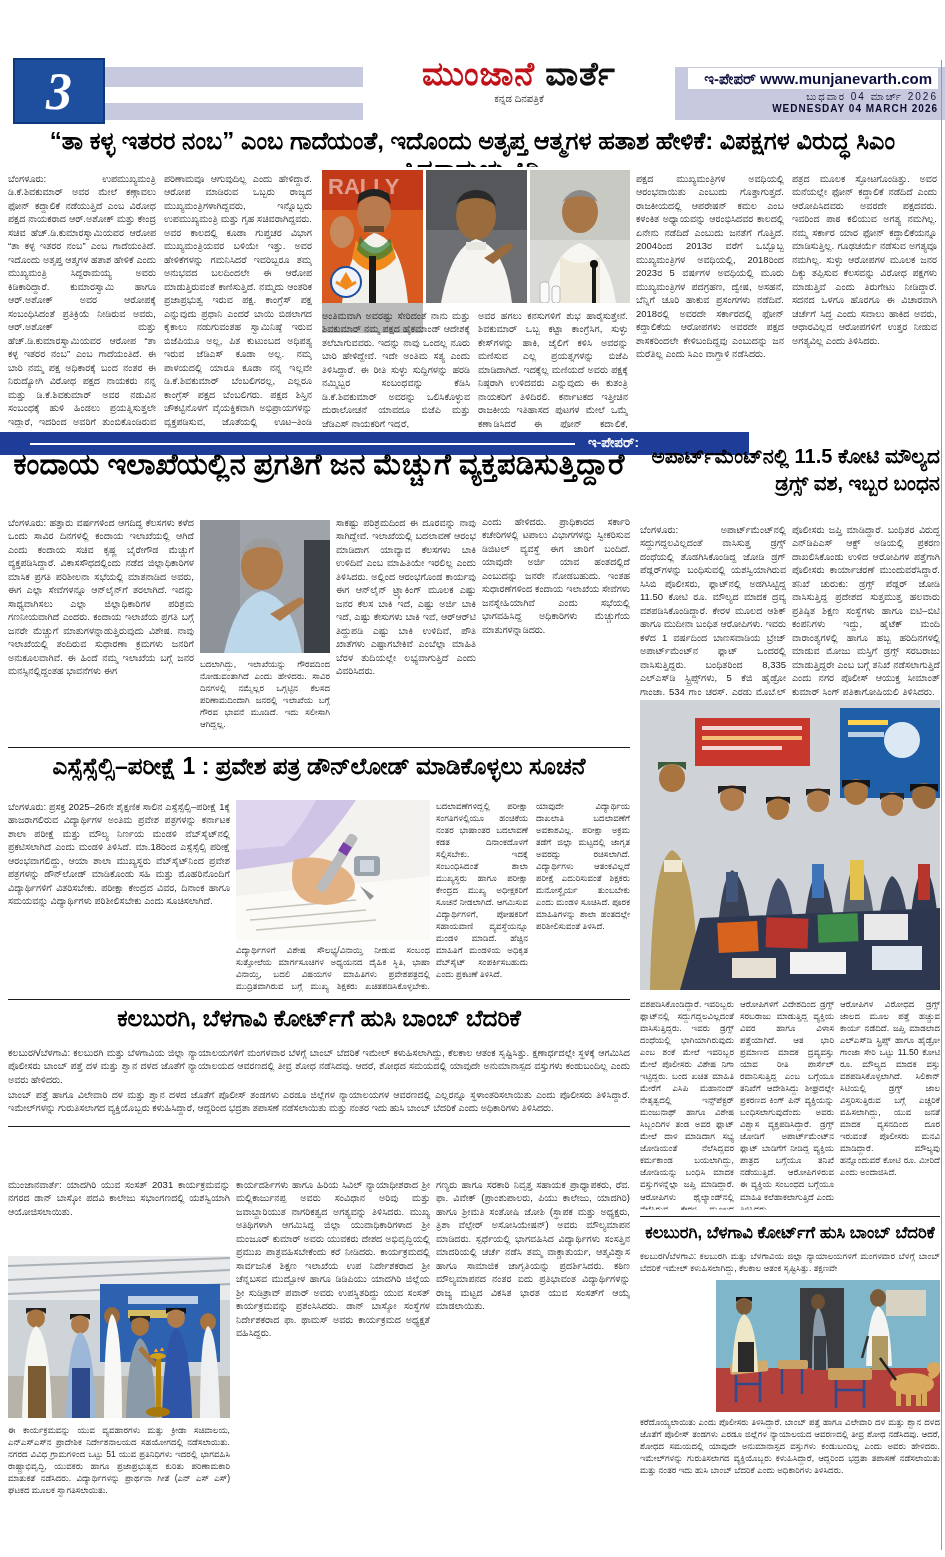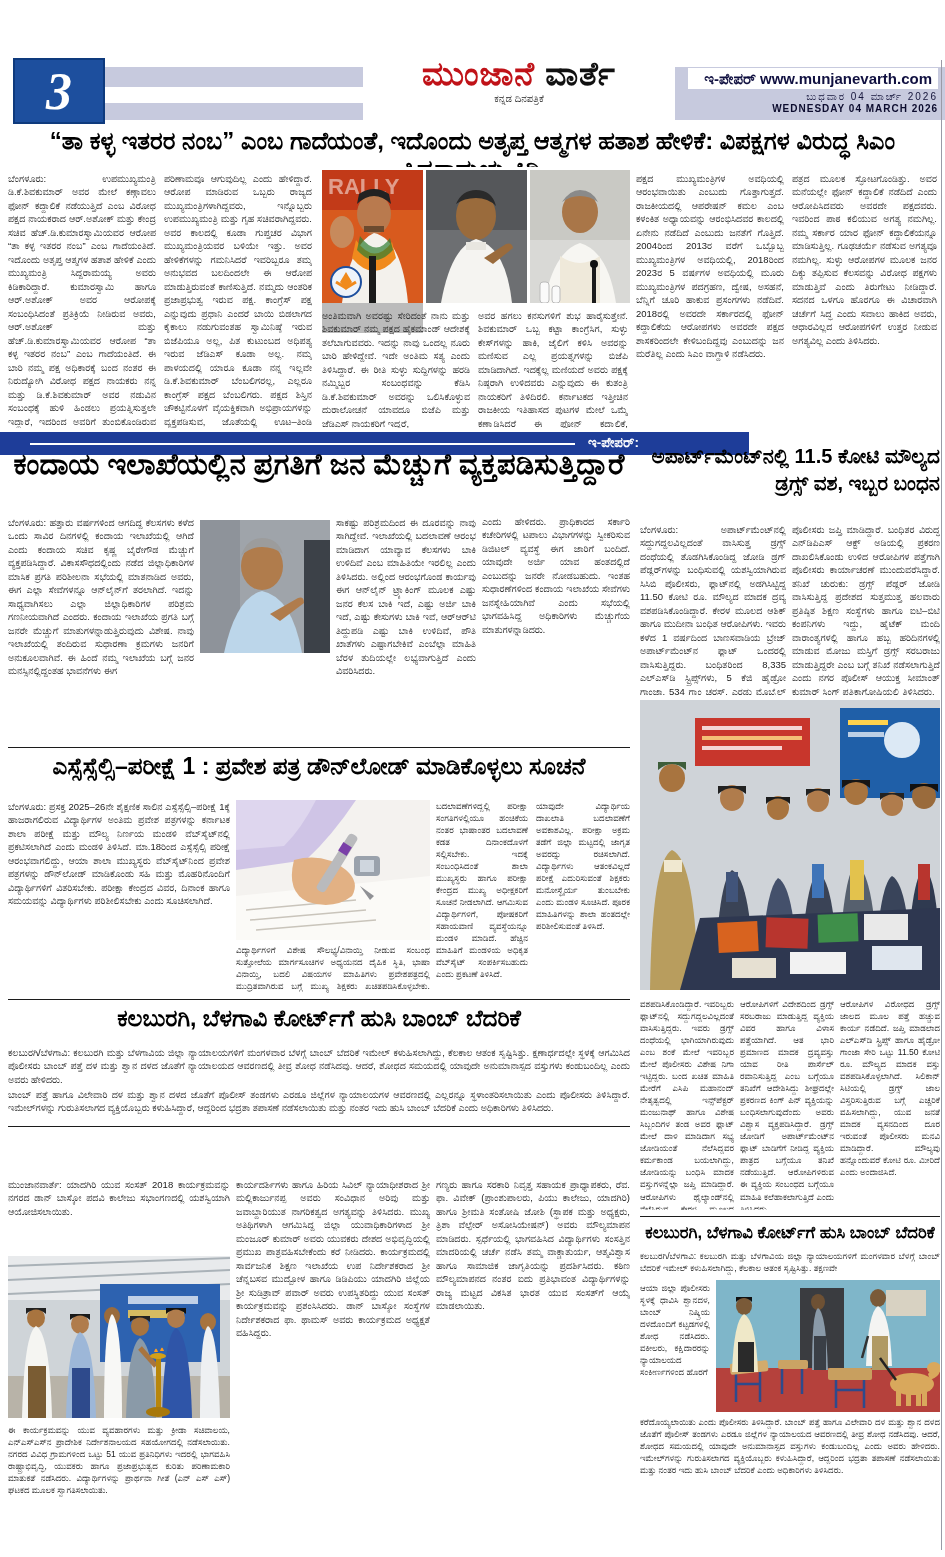--- a/index.html
+++ b/index.html
@@ -123,20 +123,21 @@
     <svg width="130" height="133" viewBox="0 0 130 133">
       <rect width="130" height="133" fill="#9fa4aa"></rect>
       <rect x="0" y="0" width="40" height="133" fill="#8e939a"></rect>
       <ellipse cx="62" cy="46" rx="21" ry="24" fill="#b07c4c"></ellipse>
       <path d="M41 36 q6 -18 21 -18 q16 0 21 16 q-9 -7 -21 -7 q-12 0 -21 9z" fill="#9c9c9c"></path>
       <path d="M24 133 q12 -56 38 -62 q30 6 40 62 z" fill="#bcd6ea"></path>
       <path d="M70 94 l28 -16 q6 -2 6 5 l-24 18 z" fill="#b07c4c"></path>
       <rect x="104" y="20" width="26" height="113" fill="#3c4148"></rect>
     </svg>
   </div>
+  <div class="col col-sm" style="left:200px;top:658px;width:130px;height:86px;">ಬದಲಾಗಿದ್ದು, ಇಲಾಖೆಯನ್ನು ಗೌರವದಿಂದ ನೋಡುವಂತಾಗಿದೆ ಎಂದು ಹೇಳಿದರು. ಸಾವಿರ ದಿನಗಳಲ್ಲಿ ನಮ್ಮೆಲ್ಲರ ಒಗ್ಗಟ್ಟಿನ ಕೆಲಸದ ಪರಿಣಾಮದಿಂದಾಗಿ ಜನರಲ್ಲಿ ಇಲಾಖೆಯ ಬಗ್ಗೆ ಗೌರವ ಭಾವನೆ ಮೂಡಿದೆ. ಇದು ಸಲೀಸಾಗಿ ಆಗಿದ್ದಲ್ಲ.</div>
   <div class="col" style="left:336px;top:516px;width:140px;height:228px;">ಸಾಕಷ್ಟು ಪರಿಶ್ರಮದಿಂದ ಈ ದೂರವನ್ನು ನಾವು ಸಾಗಿದ್ದೇವೆ. ಇಲಾಖೆಯಲ್ಲಿ ಬದಲಾವಣೆ ಆರಂಭ ಮಾಡಿದಾಗ ಯಾವ್ಯಾವ ಕೆಲಸಗಳು ಬಾಕಿ ಉಳಿದಿವೆ ಎಂಬ ಮಾಹಿತಿಯೇ ಇರಲಿಲ್ಲ ಎಂದು ತಿಳಿಸಿದರು. ಅಲ್ಲಿಂದ ಆರಂಭಗೊಂಡ ಕಾರ್ಯವು ಈಗ ಆನ್‌ಲೈನ್ ಟ್ರ್ಯಾಕಿಂಗ್ ಮೂಲಕ ಎಷ್ಟು ಜನರ ಕೆಲಸ ಬಾಕಿ ಇದೆ, ಎಷ್ಟು ಅರ್ಜಿ ಬಾಕಿ ಇದೆ, ಎಷ್ಟು ಕೇಸುಗಳು ಬಾಕಿ ಇವೆ, ಆರ್‌ಆರ್‌ಟಿ ತಿದ್ದುಪಡಿ ಎಷ್ಟು ಬಾಕಿ ಉಳಿದಿವೆ, ಪೌತಿ ಖಾತೆಗಳು ಎಷ್ಟಾಗಬೇಕಿವೆ ಎಂಬೆಲ್ಲಾ ಮಾಹಿತಿ ಬೆರಳ ತುದಿಯಲ್ಲೇ ಲಭ್ಯವಾಗುತ್ತಿದೆ ಎಂದು ವಿವರಿಸಿದರು.</div>
   <div class="col" style="left:482px;top:516px;width:148px;height:228px;font-family:Liberation Serif, serif;">ಎಂದು ಹೇಳಿದರು. ಪ್ರಾಧಿಕಾರದ ಸರ್ಕಾರಿ ಕಚೇರಿಗಳಲ್ಲಿ ಟಪಾಲು ವಿಭಾಗಗಳನ್ನು ಸ್ವೀಕರಿಸುವ ಡಿಜಿಟಲ್ ವ್ಯವಸ್ಥೆ ಈಗ ಜಾರಿಗೆ ಬಂದಿದೆ. ಯಾವುದೇ ಅರ್ಜಿ ಯಾವ ಹಂತದಲ್ಲಿದೆ ಎಂಬುದನ್ನು ಜನರೇ ನೋಡಬಹುದು. ಇಂತಹ ಸುಧಾರಣೆಗಳಿಂದ ಕಂದಾಯ ಇಲಾಖೆಯ ಸೇವೆಗಳು ಜನಸ್ನೇಹಿಯಾಗಿವೆ ಎಂದು ಸಭೆಯಲ್ಲಿ ಭಾಗವಹಿಸಿದ್ದ ಅಧಿಕಾರಿಗಳು ಮೆಚ್ಚುಗೆಯ ಮಾತುಗಳನ್ನಾಡಿದರು.</div>
 
   <div class="hl" style="left:640px;top:443px;width:300px;height:64px;font-size:20px;text-align:right;line-height:1.35;">ಅಪಾರ್ಟ್‌ಮೆಂಟ್‌ನಲ್ಲಿ 11.5 ಕೋಟಿ ಮೌಲ್ಯದ ಡ್ರಗ್ಸ್ ವಶ, ಇಬ್ಬರ ಬಂಧನ</div>
   <div class="col" style="left:640px;top:523px;width:146px;height:172px;">ಬೆಂಗಳೂರು: ಅಪಾರ್ಟ್‌ಮೆಂಟ್‌ನಲ್ಲಿ ಸದ್ದುಗದ್ದಲವಿಲ್ಲದಂತೆ ವಾಸಿಸುತ್ತ ಡ್ರಗ್ಸ್ ದಂಧೆಯಲ್ಲಿ ತೊಡಗಿಸಿಕೊಂಡಿದ್ದ ಜೋಡಿ ಡ್ರಗ್ ಪೆಡ್ಲರ್‌ಗಳನ್ನು ಬಂಧಿಸುವಲ್ಲಿ ಯಶಸ್ವಿಯಾಗಿರುವ ಸಿಸಿಬಿ ಪೊಲೀಸರು, ಫ್ಲಾಟ್‌ನಲ್ಲಿ ಅಡಗಿಸಿಟ್ಟಿದ್ದ 11.50 ಕೋಟಿ ರೂ. ಮೌಲ್ಯದ ಮಾದಕ ದ್ರವ್ಯ ವಶಪಡಿಸಿಕೊಂಡಿದ್ದಾರೆ. ಕೇರಳ ಮೂಲದ ಆಶಿಕ್ ಹಾಗೂ ಮುದೀನಾ ಬಂಧಿತ ಆರೋಪಿಗಳು. ಇವರು ಕಳೆದ 1 ವರ್ಷದಿಂದ ಬಾಣಸವಾಡಿಯ ಬ್ರೇಜ್ ಅಪಾರ್ಟ್‌ಮೆಂಟ್‌ನ ಫ್ಲಾಟ್ ಒಂದರಲ್ಲಿ ವಾಸಿಸುತ್ತಿದ್ದರು. ಬಂಧಿತರಿಂದ 8,335 ಎಲ್‌ಎಸ್‌ಡಿ ಸ್ಟ್ರಿಪ್ಸ್‌ಗಳು, 5 ಕೆಜಿ ಹೈಡ್ರೋ ಗಾಂಜಾ, 534 ಗ್ರಾಂ ಚರಸ್, ಎರಡು ಮೊಬೈಲ್ ಹಾಗೂ ಒಂದು ದ್ವಿಚಕ್ರವಾಹನವನ್ನು</div>
   <div class="col" style="left:792px;top:523px;width:148px;height:172px;">ಪೊಲೀಸರು ಜಪ್ತಿ ಮಾಡಿದ್ದಾರೆ. ಬಂಧಿತರ ವಿರುದ್ಧ ಎನ್‌ಡಿಪಿಎಸ್ ಆಕ್ಟ್ ಅಡಿಯಲ್ಲಿ ಪ್ರಕರಣ ದಾಖಲಿಸಿಕೊಂಡು ಉಳಿದ ಆರೋಪಿಗಳ ಪತ್ತೆಗಾಗಿ ಪೊಲೀಸರು ಕಾರ್ಯಾಚರಣೆ ಮುಂದುವರೆಸಿದ್ದಾರೆ. ತನಿಖೆ ಚುರುಕು: ಡ್ರಗ್ಸ್ ಪೆಡ್ಲರ್ ಜೋಡಿ ವಾಸಿಸುತ್ತಿದ್ದ ಪ್ರದೇಶದ ಸುತ್ತಮುತ್ತ ಹಲವಾರು ಪ್ರತಿಷ್ಠಿತ ಶಿಕ್ಷಣ ಸಂಸ್ಥೆಗಳು ಹಾಗೂ ಐಟಿ–ಬಿಟಿ ಕಂಪನಿಗಳು ಇದ್ದು, ಹೈಟೆಕ್ ಮಂದಿ ವಾರಾಂತ್ಯಗಳಲ್ಲಿ ಹಾಗೂ ಹಬ್ಬ ಹರಿದಿನಗಳಲ್ಲಿ ಮಾಡುವ ಮೋಜು ಮಸ್ತಿಗೆ ಡ್ರಗ್ಸ್ ಸರಬರಾಜು ಮಾಡುತ್ತಿದ್ದರೇ ಎಂಬ ಬಗ್ಗೆ ತನಿಖೆ ನಡೆಸಲಾಗುತ್ತಿದೆ ಎಂದು ನಗರ ಪೊಲೀಸ್ ಆಯುಕ್ತ ಸೀಮಾಂತ್ ಕುಮಾರ್ ಸಿಂಗ್ ಪತ್ರಿಕಾಗೋಷ್ಠಿಯಲ್ಲಿ ತಿಳಿಸಿದರು.</div>
 
   <div class="photo" style="left:640px;top:700px;width:300px;height:290px;">
     <svg width="300" height="290" viewBox="0 0 300 290">
       <rect width="300" height="290" fill="#cfd3d8"></rect>
@@ -225,21 +226,21 @@
   <div class="col col-sm" style="left:236px;top:944px;width:194px;height:50px;">ವಿದ್ಯಾರ್ಥಿಗಳಿಗೆ ವಿಶೇಷ ಸೌಲಭ್ಯ/ವಿನಾಯ್ತಿ ನೀಡುವ ಸಂಬಂಧ ಸುತ್ತೋಲೆಯ ಮಾರ್ಗಸೂಚಿಗಳ ಅಧ್ಯಯನದ ದೈಹಿಕ ಸ್ಥಿತಿ, ಭಾಷಾ ವಿನಾಯ್ತಿ, ಬದಲಿ ವಿಷಯಗಳ ಮಾಹಿತಿಗಳು ಪ್ರವೇಶಪತ್ರದಲ್ಲಿ ಮುದ್ರಿತವಾಗಿರುವ ಬಗ್ಗೆ ಮುಖ್ಯ ಶಿಕ್ಷಕರು ಖಚಿತಪಡಿಸಿಕೊಳ್ಳಬೇಕು. ಯಾವುದೇ ವಿದ್ಯಾರ್ಥಿಯ ಛಾಯಾಚಿತ್ರ ಬದಲಾವಣೆಗೆ ಅವಕಾಶವಿಲ್ಲ.</div>
   <div class="col col-sm" style="left:436px;top:800px;width:92px;height:194px;">ಬದಲಾವಣೆಗಳಿದ್ದಲ್ಲಿ ಪರೀಕ್ಷಾ ಸಂಗತಿಗಳಲ್ಲಿಯೂ ಹಂಚಿಕೆಯ ನಂತರ ಭಾಷಾಂತರ ಬದಲಾವಣೆ ಕಡತ ದಿನಾಂಕದೊಳಗೆ ಸಲ್ಲಿಸಬೇಕು. ಇದಕ್ಕೆ ಸಂಬಂಧಿಸಿದಂತೆ ಶಾಲಾ ಮುಖ್ಯಸ್ಥರು ಹಾಗೂ ಪರೀಕ್ಷಾ ಕೇಂದ್ರದ ಮುಖ್ಯ ಅಧೀಕ್ಷಕರಿಗೆ ಸೂಚನೆ ನೀಡಲಾಗಿದೆ. ಆಗಮಿಸುವ ವಿದ್ಯಾರ್ಥಿಗಳಿಗೆ, ಪೋಷಕರಿಗೆ ಸಹಾಯವಾಣಿ ವ್ಯವಸ್ಥೆಯನ್ನೂ ಮಂಡಳಿ ಮಾಡಿದೆ. ಹೆಚ್ಚಿನ ಮಾಹಿತಿಗೆ ಮಂಡಳಿಯ ಅಧಿಕೃತ ವೆಬ್‌ಸೈಟ್ ಸಂಪರ್ಕಿಸಬಹುದು ಎಂದು ಪ್ರಕಟಣೆ ತಿಳಿಸಿದೆ.</div>
   <div class="col col-sm" style="left:536px;top:800px;width:94px;height:194px;">ಯಾವುದೇ ವಿದ್ಯಾರ್ಥಿಯ ದಾಖಲಾತಿ ಬದಲಾವಣೆಗೆ ಅವಕಾಶವಿಲ್ಲ. ಪರೀಕ್ಷಾ ಅಕ್ರಮ ತಡೆಗೆ ಜಿಲ್ಲಾ ಮಟ್ಟದಲ್ಲಿ ಜಾಗೃತ ಅವರದ್ನು ರಚಿಸಲಾಗಿದೆ. ವಿದ್ಯಾರ್ಥಿಗಳು ಆತಂಕವಿಲ್ಲದೆ ಪರೀಕ್ಷೆ ಎದುರಿಸುವಂತೆ ಶಿಕ್ಷಕರು ಮನೋಸ್ಥೈರ್ಯ ತುಂಬಬೇಕು ಎಂದು ಮಂಡಳಿ ಸೂಚಿಸಿದೆ. ಪೂರಕ ಮಾಹಿತಿಗಳನ್ನು ಶಾಲಾ ಹಂತದಲ್ಲೇ ಪರಿಶೀಲಿಸುವಂತೆ ತಿಳಿಸಿದೆ.</div>
 
   <div class="rule" style="left:8px;top:999px;width:622px;"></div>
   <div class="hl" style="left:8px;top:1005px;width:622px;height:36px;font-size:23px;">ಕಲಬುರಗಿ, ಬೆಳಗಾವಿ ಕೋರ್ಟ್‌ಗೆ ಹುಸಿ ಬಾಂಬ್ ಬೆದರಿಕೆ</div>
   <div class="col" style="left:8px;top:1046px;width:622px;height:40px;">ಕಲಬುರಗಿ/ಬೆಳಗಾವಿ: ಕಲಬುರಗಿ ಮತ್ತು ಬೆಳಗಾವಿಯ ಜಿಲ್ಲಾ ನ್ಯಾಯಾಲಯಗಳಿಗೆ ಮಂಗಳವಾರ ಬೆಳಗ್ಗೆ ಬಾಂಬ್ ಬೆದರಿಕೆ ಇಮೇಲ್ ಕಳುಹಿಸಲಾಗಿದ್ದು, ಕೆಲಕಾಲ ಆತಂಕ ಸೃಷ್ಟಿಸಿತ್ತು. ಕ್ಷಣಾರ್ಧದಲ್ಲೇ ಸ್ಥಳಕ್ಕೆ ಆಗಮಿಸಿದ ಪೊಲೀಸರು ಬಾಂಬ್ ಪತ್ತೆ ದಳ ಮತ್ತು ಶ್ವಾನ ದಳದ ಜೊತೆಗೆ ನ್ಯಾಯಾಲಯದ ಆವರಣದಲ್ಲಿ ತೀವ್ರ ಶೋಧ ನಡೆಸಿದವು. ಆದರೆ, ಶೋಧದ ಸಮಯದಲ್ಲಿ ಯಾವುದೇ ಅನುಮಾನಾಸ್ಪದ ವಸ್ತುಗಳು ಕಂಡುಬಂದಿಲ್ಲ ಎಂದು ಅವರು ಹೇಳಿದರು.</div>
   <div class="col" style="left:8px;top:1088px;width:622px;height:34px;">ಬಾಂಬ್ ಪತ್ತೆ ಹಾಗೂ ವಿಲೇವಾರಿ ದಳ ಮತ್ತು ಶ್ವಾನ ದಳದ ಜೊತೆಗೆ ಪೊಲೀಸ್ ತಂಡಗಳು ಎರಡೂ ಜಿಲ್ಲೆಗಳ ನ್ಯಾಯಾಲಯಗಳ ಆವರಣದಲ್ಲಿ ಎಲ್ಲರನ್ನೂ ಸ್ಥಳಾಂತರಿಸಲಾಯಿತು ಎಂದು ಪೊಲೀಸರು ತಿಳಿಸಿದ್ದಾರೆ. ಇಮೇಲ್‌ಗಳನ್ನು ಗುರುತಿಸಲಾಗದ ವ್ಯಕ್ತಿಯೊಬ್ಬರು ಕಳುಹಿಸಿದ್ದಾರೆ, ಆದ್ದರಿಂದ ಭದ್ರತಾ ತಪಾಸಣೆ ನಡೆಸಲಾಯಿತು ಮತ್ತು ನಂತರ ಇದು ಹುಸಿ ಬಾಂಬ್ ಬೆದರಿಕೆ ಎಂದು ಅಧಿಕಾರಿಗಳು ತಿಳಿಸಿದರು.</div>
 
   <div class="rule" style="left:8px;top:1126px;width:622px;"></div>
-  <div class="col" style="left:8px;top:1178px;width:222px;height:74px;">ಮುಂಜಾನವಾರ್ತೆ: ಯಾದಗಿರಿ ಯುವ ಸಂಸತ್ 2018 ಕಾರ್ಯಕ್ರಮವನ್ನು ನಗರದ ಡಾನ್ ಬಾಸ್ಕೋ ಪದವಿ ಕಾಲೇಜು ಸಭಾಂಗಣದಲ್ಲಿ ಯಶಸ್ವಿಯಾಗಿ ಆಯೋಜಿಸಲಾಯಿತು.</div>
+  <div class="col" style="left:8px;top:1178px;width:222px;height:74px;">ಮುಂಜಾನವಾರ್ತೆ: ಯಾದಗಿರಿ ಯುವ ಸಂಸತ್ 2031 ಕಾರ್ಯಕ್ರಮವನ್ನು ನಗರದ ಡಾನ್ ಬಾಸ್ಕೋ ಪದವಿ ಕಾಲೇಜು ಸಭಾಂಗಣದಲ್ಲಿ ಯಶಸ್ವಿಯಾಗಿ ಆಯೋಜಿಸಲಾಯಿತು.</div>
   <div class="photo" style="left:8px;top:1256px;width:222px;height:162px;">
     <svg width="222" height="162" viewBox="0 0 222 162">
       <rect width="222" height="162" fill="#cfd4d8"></rect>
       <rect width="222" height="44" fill="#e8eaec"></rect>
       <path d="M0 10 L222 2 M0 24 L222 14 M0 38 L222 28" stroke="#aab2b8" stroke-width="2" fill="none"></path>
       <rect x="92" y="28" width="120" height="78" fill="#2d62b0"></rect>
       <rect x="120" y="40" width="70" height="8" fill="#ffffff" opacity="0.7"></rect>
       <rect x="120" y="54" width="56" height="8" fill="#ffd24d" opacity="0.8"></rect>
       <rect x="0" y="120" width="222" height="42" fill="#b8b3a8"></rect>
 
@@ -281,21 +282,20 @@
       <path d="M146 96 q2 -7 4 0 z M152 95 q2 -7 4 0 z" fill="#ff9d1e"></path>
     </svg>
   </div>
   <div class="col col-sm" style="left:8px;top:1424px;width:222px;height:128px;">ಈ ಕಾರ್ಯಕ್ರಮವನ್ನು ಯುವ ವ್ಯವಹಾರಗಳು ಮತ್ತು ಕ್ರೀಡಾ ಸಚಿವಾಲಯ, ಎನ್‌ಎಸ್‌ಎಸ್‌ನ ಪ್ರಾದೇಶಿಕ ನಿರ್ದೇಶನಾಲಯದ ಸಹಯೋಗದಲ್ಲಿ ನಡೆಸಲಾಯಿತು. ನಗರದ ವಿವಿಧ ಗ್ರಾಮಗಳಿಂದ ಒಟ್ಟು 51 ಯುವ ಪ್ರತಿನಿಧಿಗಳು ಇದರಲ್ಲಿ ಭಾಗವಹಿಸಿ ರಾಷ್ಟ್ರಾಭಿವೃದ್ಧಿ, ಯುವಕರು ಹಾಗೂ ಪ್ರಜಾಪ್ರಭುತ್ವದ ಕುರಿತು ಪರಿಣಾಮಕಾರಿ ಮಾತುಕತೆ ನಡೆಸಿದರು. ವಿದ್ಯಾರ್ಥಿಗಳನ್ನು ಪ್ರಾರ್ಥನಾ ಗೀತೆ (ಎನ್ ಎಸ್ ಎಸ್) ಘಟಕದ ಮೂಲಕ ಸ್ವಾಗತಿಸಲಾಯಿತು.</div>
   <div class="col" style="left:236px;top:1178px;width:194px;height:374px;">ಕಾರ್ಯದರ್ಶಿಗಳು ಹಾಗೂ ಹಿರಿಯ ಸಿವಿಲ್ ನ್ಯಾಯಾಧೀಶರಾದ ಶ್ರೀ ಮಲ್ಲಿಕಾರ್ಜುನಪ್ಪ ಅವರು ಸಂವಿಧಾನ ಅರಿವು ಮತ್ತು ಜವಾಬ್ದಾರಿಯುತ ನಾಗರಿಕತ್ವದ ಅಗತ್ಯವನ್ನು ತಿಳಿಸಿದರು. ಮುಖ್ಯ ಅತಿಥಿಗಳಾಗಿ ಆಗಮಿಸಿದ್ದ ಜಿಲ್ಲಾ ಯುವಾಧಿಕಾರಿಗಳಾದ ಶ್ರೀ ಮಂಜೂರ್ ಕುಮಾರ್ ಅವರು ಯುವಕರು ದೇಶದ ಅಭಿವೃದ್ಧಿಯಲ್ಲಿ ಪ್ರಮುಖ ಪಾತ್ರವಹಿಸಬೇಕೆಂದು ಕರೆ ನೀಡಿದರು. ಕಾರ್ಯಕ್ರಮದಲ್ಲಿ ಸಾರ್ವಜನಿಕ ಶಿಕ್ಷಣ ಇಲಾಖೆಯ ಉಪ ನಿರ್ದೇಶಕರಾದ ಶ್ರೀ ಚೆನ್ನಬಸವ ಮುದ್ಬೋಳ ಹಾಗೂ ಡಿಡಿಪಿಯು ಯಾದಗಿರಿ ಜಿಲ್ಲೆಯ ಶ್ರೀ ಸುಡಿತ್ರಾವ್ ಪವಾರ್ ಅವರು ಉಪಸ್ಥಿತರಿದ್ದು ಯುವ ಸಂಸತ್ ಕಾರ್ಯಕ್ರಮವನ್ನು ಪ್ರಶಂಸಿಸಿದರು. ಡಾನ್ ಬಾಸ್ಕೋ ಸಂಸ್ಥೆಗಳ ನಿರ್ದೇಶಕರಾದ ಫಾ. ಥಾಮಸ್ ಅವರು ಕಾರ್ಯಕ್ರಮದ ಅಧ್ಯಕ್ಷತೆ ವಹಿಸಿದ್ದರು.</div>
   <div class="col" style="left:436px;top:1178px;width:194px;height:374px;">ಗಣ್ಯರು ಹಾಗೂ ಸರಕಾರಿ ನಿವೃತ್ತ ಸಹಾಯಕ ಪ್ರಾಧ್ಯಾಪಕರು, ರೆವ. ಫಾ. ವಿವೇಕ್ (ಪ್ರಾಂಶುಪಾಲರು, ಪಿಯು ಕಾಲೇಜು, ಯಾದಗಿರಿ) ಹಾಗೂ ಶ್ರೀಮತಿ ಸಂತೋಷಿ ಜೋಶಿ (ಸ್ಥಾಪಕ ಮತ್ತು ಅಧ್ಯಕ್ಷರು, ತ್ರಿಶಾ ವೆಲ್ಫೇರ್ ಅಸೋಸಿಯೇಷನ್) ಅವರು ಮೌಲ್ಯಮಾಪನ ಮಾಡಿದರು. ಸ್ಪರ್ಧೆಯಲ್ಲಿ ಭಾಗವಹಿಸಿದ ವಿದ್ಯಾರ್ಥಿಗಳು ಸಂಸತ್ತಿನ ಮಾದರಿಯಲ್ಲಿ ಚರ್ಚೆ ನಡೆಸಿ ತಮ್ಮ ವಾಕ್ಚಾತುರ್ಯ, ಆತ್ಮವಿಶ್ವಾಸ ಹಾಗೂ ಸಾಮಾಜಿಕ ಜಾಗೃತಿಯನ್ನು ಪ್ರದರ್ಶಿಸಿದರು. ಕಠಿಣ ಮೌಲ್ಯಮಾಪನದ ನಂತರ ಐದು ಪ್ರತಿಭಾವಂತ ವಿದ್ಯಾರ್ಥಿಗಳನ್ನು ರಾಜ್ಯ ಮಟ್ಟದ ವಿಕಸಿತ ಭಾರತ ಯುವ ಸಂಸತ್‌ಗೆ ಆಯ್ಕೆ ಮಾಡಲಾಯಿತು.</div>
 
   <div class="rule" style="left:640px;top:1216px;width:300px;"></div>
   <div class="hl" style="left:640px;top:1223px;width:300px;height:24px;font-size:16.5px;">ಕಲಬುರಗಿ, ಬೆಳಗಾವಿ ಕೋರ್ಟ್‌ಗೆ ಹುಸಿ ಬಾಂಬ್ ಬೆದರಿಕೆ</div>
   <div class="col col-sm" style="left:640px;top:1250px;width:300px;height:28px;">ಕಲಬುರಗಿ/ಬೆಳಗಾವಿ: ಕಲಬುರಗಿ ಮತ್ತು ಬೆಳಗಾವಿಯ ಜಿಲ್ಲಾ ನ್ಯಾಯಾಲಯಗಳಿಗೆ ಮಂಗಳವಾರ ಬೆಳಗ್ಗೆ ಬಾಂಬ್ ಬೆದರಿಕೆ ಇಮೇಲ್ ಕಳುಹಿಸಲಾಗಿದ್ದು, ಕೆಲಕಾಲ ಆತಂಕ ಸೃಷ್ಟಿಸಿತ್ತು. ತಕ್ಷಣವೇ</div>
-  <div class="col col-sm" style="left:640px;top:1282px;width:70px;height:130px;">ಆಯಾ ಜಿಲ್ಲಾ ಪೊಲೀಸರು ಸ್ಥಳಕ್ಕೆ ಧಾವಿಸಿ ಶ್ವಾನದಳ, ಬಾಂಬ್ ನಿಷ್ಕ್ರಿಯ ದಳದೊಂದಿಗೆ ಕಟ್ಟಡಗಳಲ್ಲಿ ಶೋಧ ನಡೆಸಿದರು. ವಕೀಲರು, ಕಕ್ಷಿದಾರರನ್ನು ನ್ಯಾಯಾಲಯದ ಸಂಕೀರ್ಣಗಳಿಂದ ಹೊರಗೆ</div>
   <div class="photo" style="left:716px;top:1280px;width:224px;height:132px;">
     <svg width="224" height="132" viewBox="0 0 224 132">
       <rect width="224" height="132" fill="#7fb6c9"></rect>
       <rect x="84" y="8" width="44" height="80" fill="#3a3c40"></rect>
       <rect x="170" y="10" width="40" height="26" fill="#d8d2c2"></rect>
       <rect x="0" y="88" width="224" height="44" fill="#b5413c"></rect>
 
       <g stroke="#2e4a8c" stroke-width="2.5" fill="none">
         <path d="M20 92 l0 30 M44 92 l0 30 M20 104 l24 0"></path>
         <path d="M120 96 l0 32 M148 96 l0 32 M120 110 l28 0"></path>

